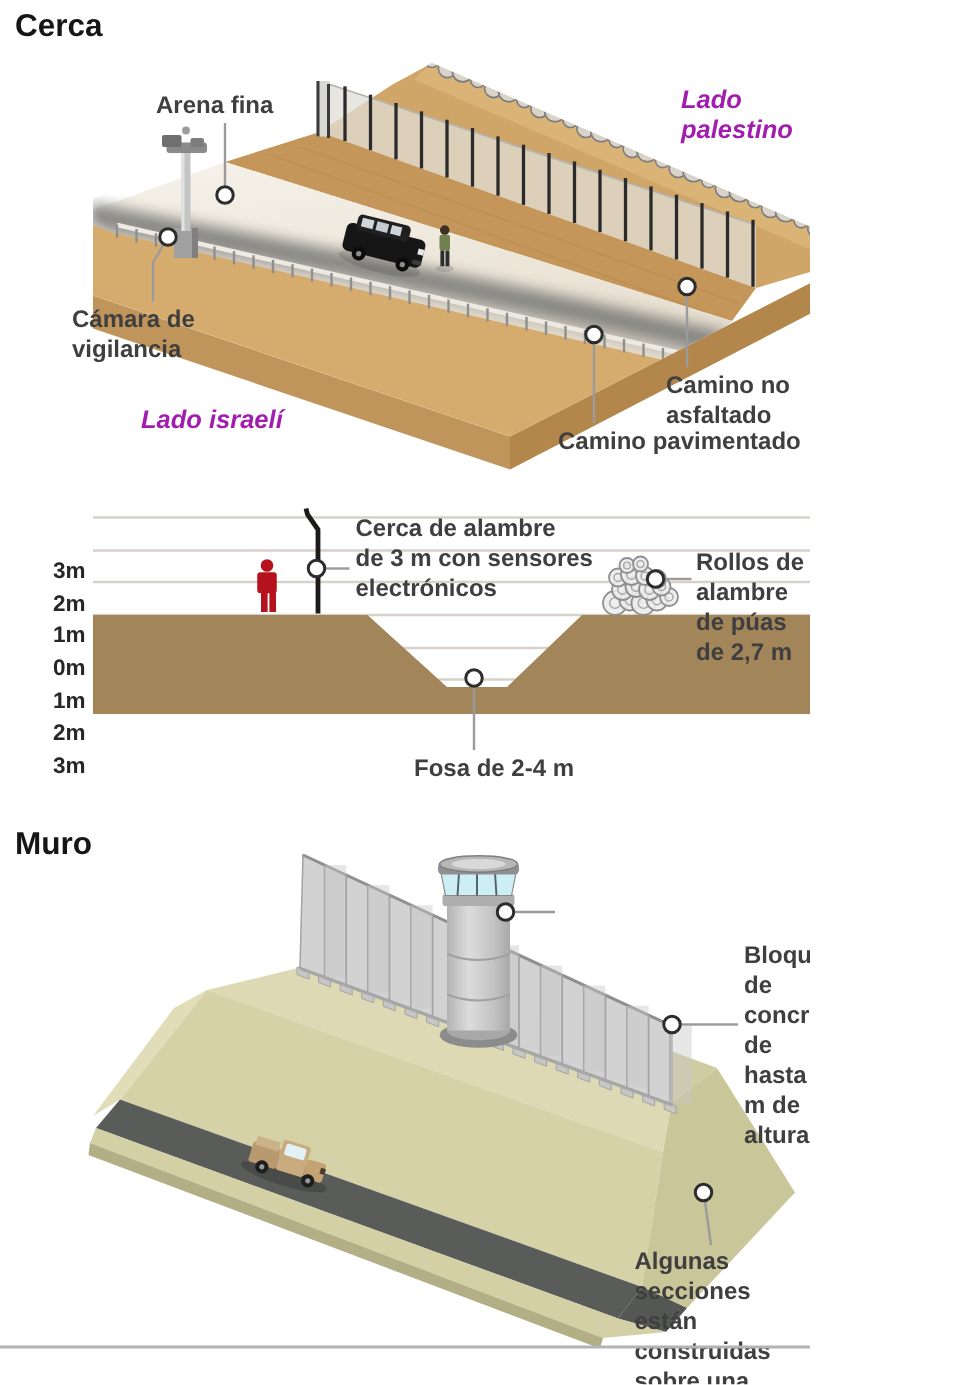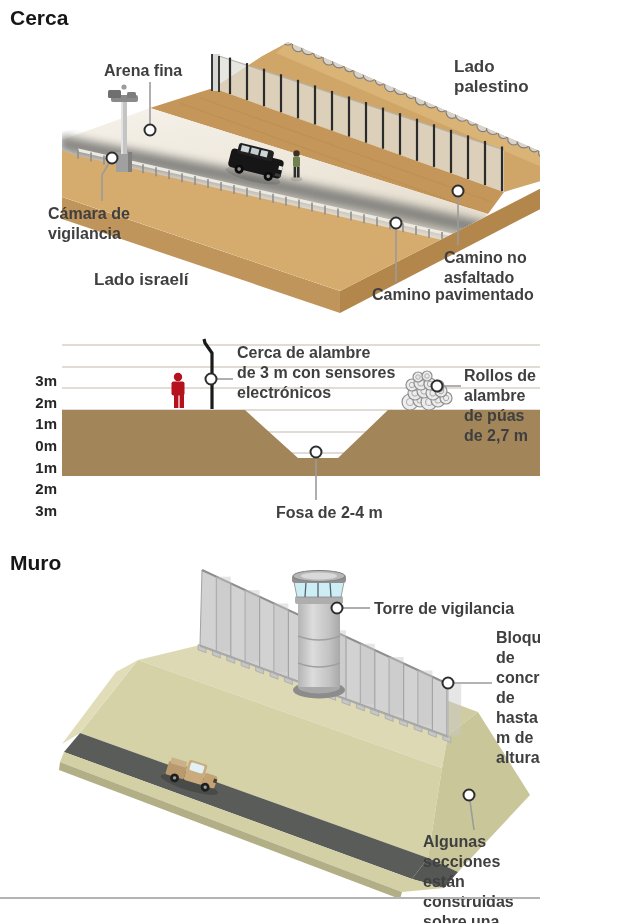--- a/index.html
+++ b/index.html
@@ -1,21 +1,21 @@
 <!DOCTYPE html>
 <html><head>
 <meta charset="utf-8">
 <style>
   html,body{margin:0;padding:0;background:#fff;}
   .canvas{position:relative;width:540px;height:923px;background:#ffffff;overflow:hidden;
           font-family:"Liberation Sans","DejaVu Sans",sans-serif;}
   svg{position:absolute;left:0;display:block;}
   .ttl{position:absolute;font-size:21px;font-weight:bold;color:#161616;}
   .lbl{position:absolute;font-size:16px;line-height:20px;color:#3f3f3f;white-space:pre-line;font-weight:bold;}
-  .lbl.bold{font-weight:bold;color:#404040;font-size:17px;}
+  .lbl.bold{font-weight:bold;color:#a21caf;font-size:17px;font-style:italic;}
   .scl{position:absolute;left:20px;width:37px;text-align:right;font-size:15px;font-weight:bold;color:#262626;line-height:19px;margin-top:35px;}
   .footer-line{position:absolute;left:0;width:640px;top:897px;height:2px;background:#b3b3b3;}
   .bbc{position:absolute;top:901px;width:15px;height:15px;background:#4d4d4d;color:#fff;
        font-size:11px;font-weight:bold;text-align:center;line-height:15px;}
 </style>
 </head>
 <body>
 
 <div class="canvas">
 
@@ -418,21 +418,20 @@
   <div class="scl" style="top:466px">3m</div>
 
   <div class="lbl" style="left:237px;top:343px">Cerca de alambre
 de 3 m con sensores
 electrónicos</div>
   <div class="lbl" style="left:464px;top:366px">Rollos de alambre
 de púas de 2,7 m</div>
   <div class="lbl" style="left:276px;top:503px">Fosa de 2-4 m</div>
 
   <div class="ttl" style="left:10px;top:551px">Muro</div>
-  <div class="lbl" style="left:374px;top:599px">Torre de vigilancia</div>
   <div class="lbl" style="left:496px;top:628px">Bloques de
 concreto de
 hasta 9 m de
 altura</div>
   <div class="lbl" style="left:423px;top:832px">Algunas secciones
 están construidas
 sobre una base elevada</div>
 
   <div class="footer-line"></div>
   <div class="bbc" style="left:592px">B</div>

